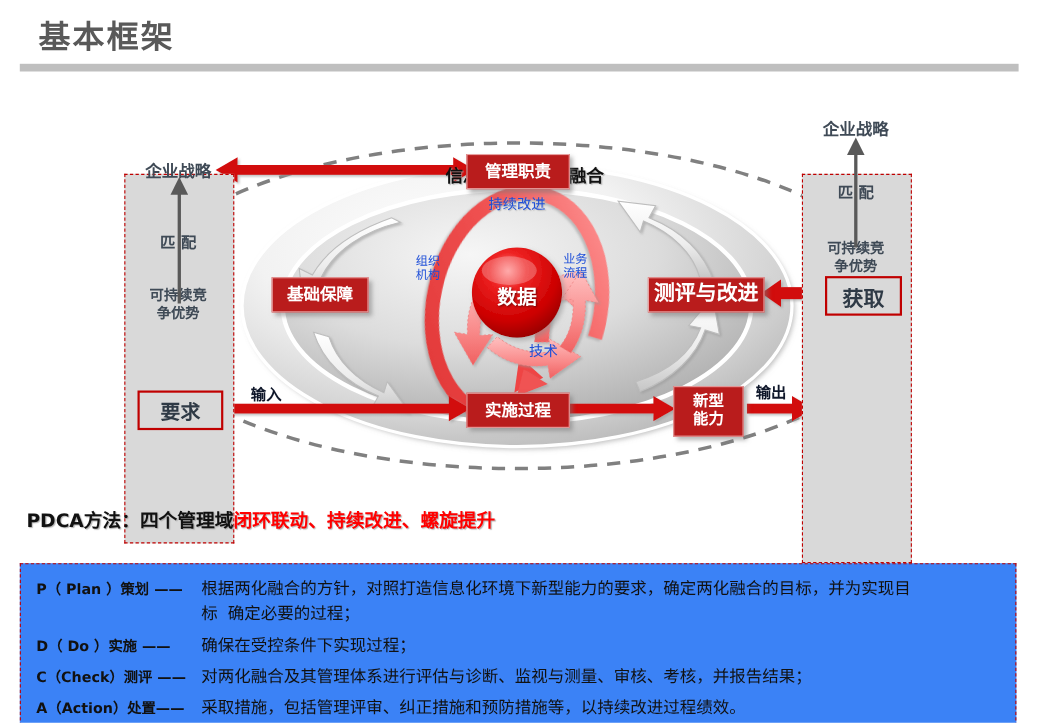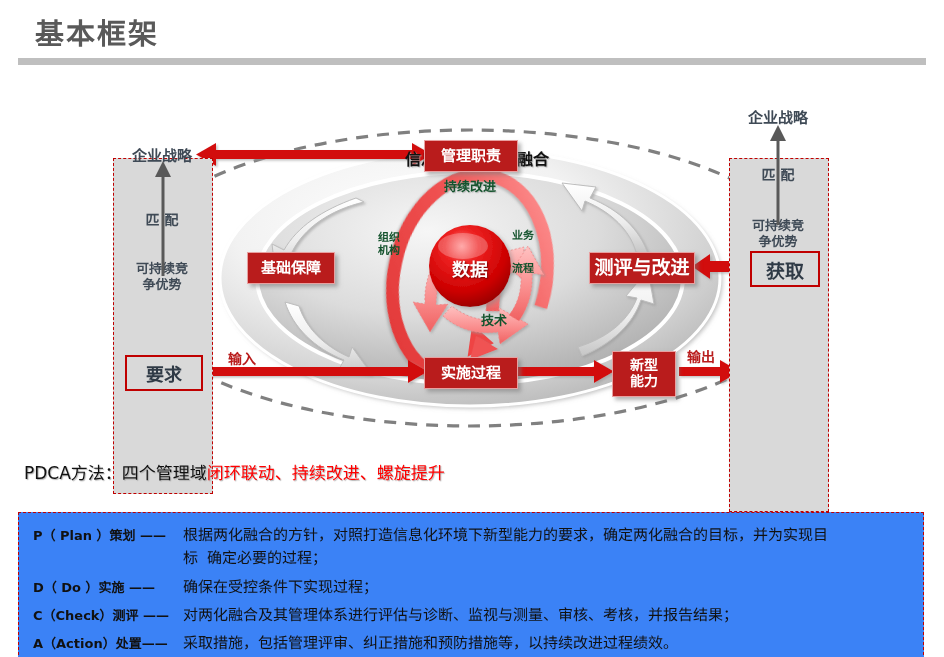--- a/index.html
+++ b/index.html
@@ -65,33 +65,33 @@
   .outlinebox{
     position:absolute;background:#d9d9d9;
     border:2px solid #c00000;
     color:#2f3a46;font-weight:bold;
     display:flex;align-items:center;justify-content:center;
     font-family:"DejaVu Sans","Liberation Sans",sans-serif;
   }
 
   
   .inner-label{
-    position:absolute;color:#14532d;font-weight:bold;font-size:11px;
+    position:absolute;color:#1d4ed8;font-weight:normal;font-size:11px;
     line-height:1.05;text-align:center;
     font-family:"DejaVu Sans","Liberation Sans",sans-serif;
   }
   .flow-label{
-    position:absolute;color:#b91c1c;font-weight:bold;font-size:14px;
+    position:absolute;color:#0f172a;font-weight:bold;font-size:14px;
     font-family:"DejaVu Sans","Liberation Sans",sans-serif;
   }
 
   
   .pdca-head{
     position:absolute;left:24px;top:459px;
-    font-size:17px;font-weight:normal;white-space:nowrap;
+    font-size:17px;font-weight:bold;white-space:nowrap;
     font-family:"DejaVu Sans","Liberation Sans",sans-serif;
     text-shadow:1px 1px 1px rgba(160,160,160,.8);
   }
   .pdca-head .k{color:#111;}
   .pdca-head .r{color:#ff0000;}
 
   
   .pdca-box{
     position:absolute;left:18px;top:512px;width:906px;height:148px;
     border:1px dashed #c00000;background:#3b82f6;
@@ -271,21 +271,21 @@
       <span>新型</span>
       <span>能力</span>
     </div>
 
     <div class="inner-label" style="left:414px;top:110px;width:112px;font-size:13px;text-shadow:1px 1px 1px rgba(180,180,180,.9);">持续改进</div>
 
     <div class="inner-label" style="left:371px;top:162px;width:36px;">组织</div>
     <div class="inner-label" style="left:371px;top:175px;width:36px;">机构</div>
 
     <div class="inner-label" style="left:504px;top:160px;width:38px;">业务</div>
-    <div class="inner-label" style="left:504px;top:173px;width:38px;margin-top:20px;">流程</div>
+    <div class="inner-label" style="left:504px;top:173px;width:38px;">流程</div>
 
     <div class="inner-label" style="left:466px;top:244px;width:56px;font-size:13px;">技术</div>
 
     <div style="position:absolute;left:430px;top:185px;width:80px;text-align:center;color:#fff;font-size:18px;font-weight:bold;text-shadow:1px 1px 2px rgba(90,0,0,.8);font-family:'DejaVu Sans','Liberation Sans',sans-serif;">数据</div>
 
     <div class="flow-label" style="left:228px;top:278px;">输入</div>
     <div class="flow-label" style="left:687px;top:276px;">输出</div>
   </div>
 
   <div class="pdca-head">

